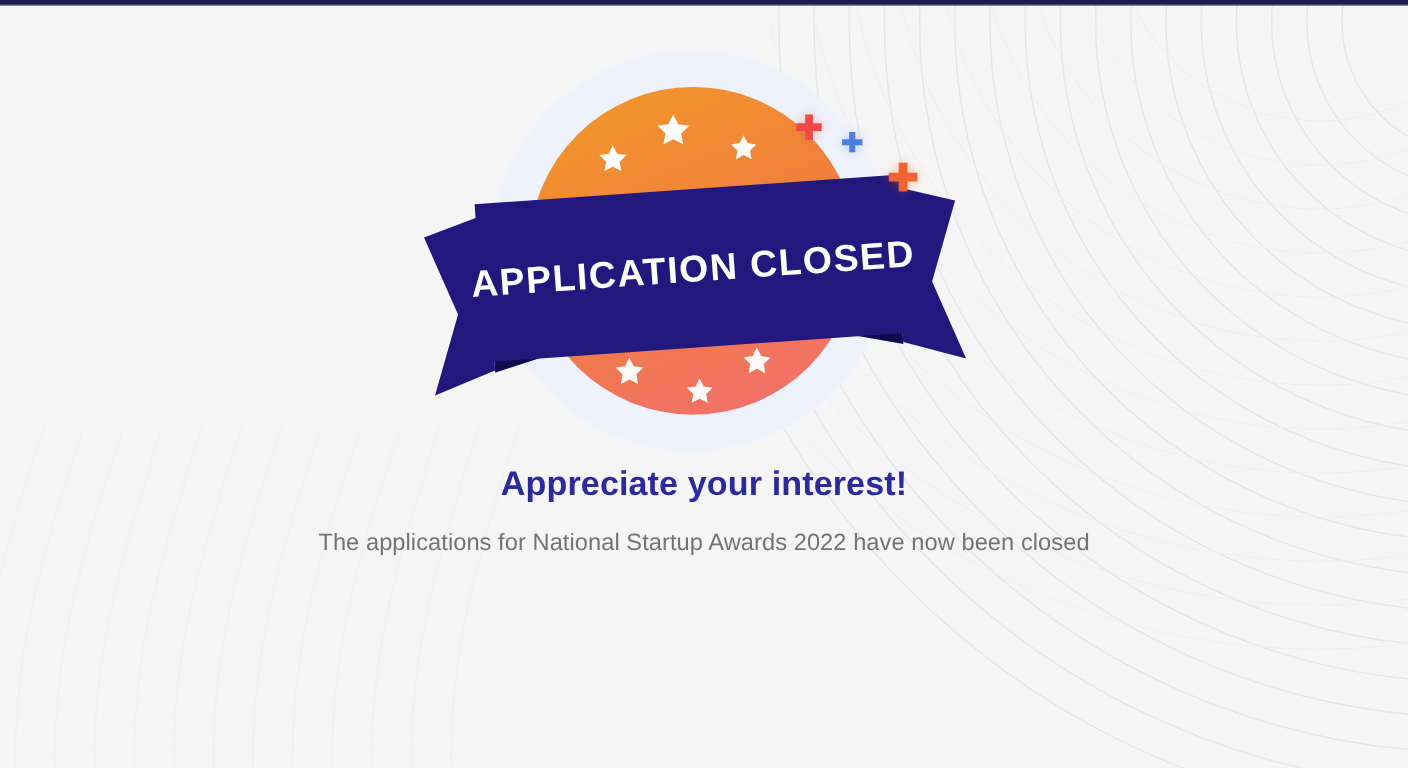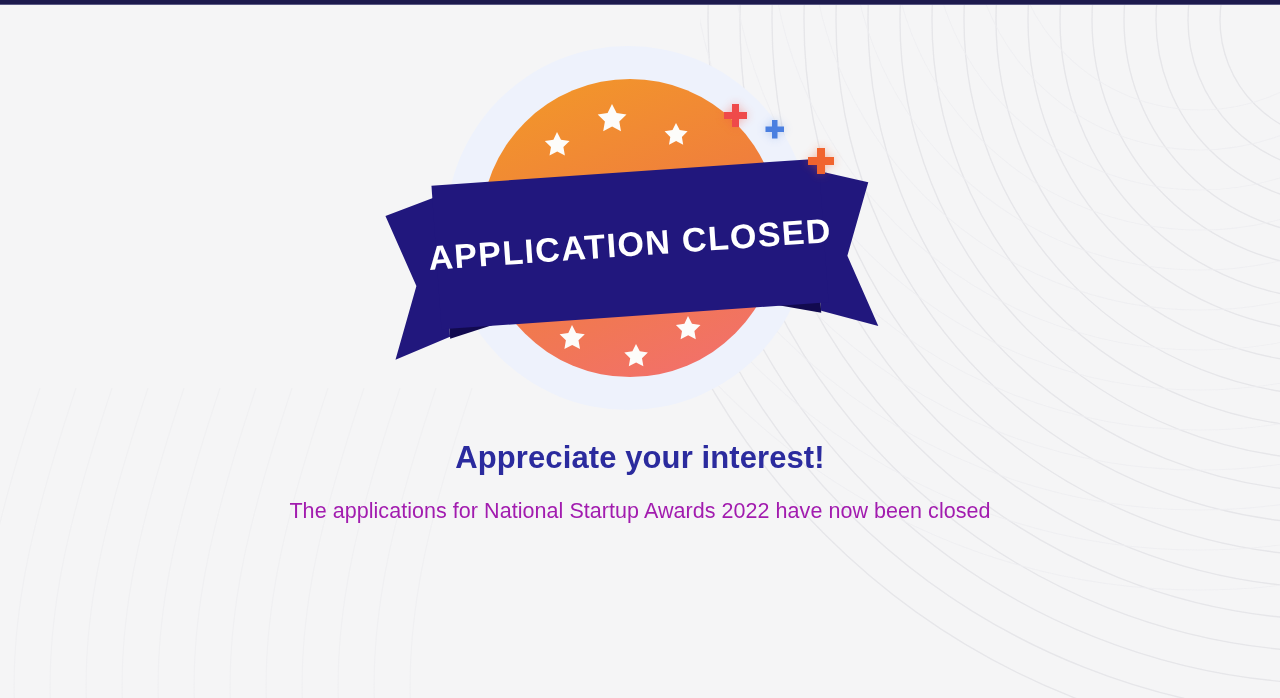--- a/index.html
+++ b/index.html
@@ -53,32 +53,32 @@
   
   .badge-wrap {
     position:relative;
     width:520px; height:375px;
     margin-top:44px;
   }
   .badge-svg { display:block; width:520px; height:375px; }
 
   
   .headline {
-    margin-top:22px;
+    margin-top:4px;
     font-size:31px;
     font-weight:600;
     color:#2b2b9e;
     letter-spacing:.1px;
     line-height:1.1;
     text-align:left;
   }
   .sub-block {
     margin-top:19px;
     text-align:center;
-    color:#a21caf;
+    color:#737373;
     font-size:21.5px;
     line-height:1.67;
     font-weight:400;
     letter-spacing:.05px;
   }
   .sub-line { display:block; }
 </style>
 </head>
 <body>
 

